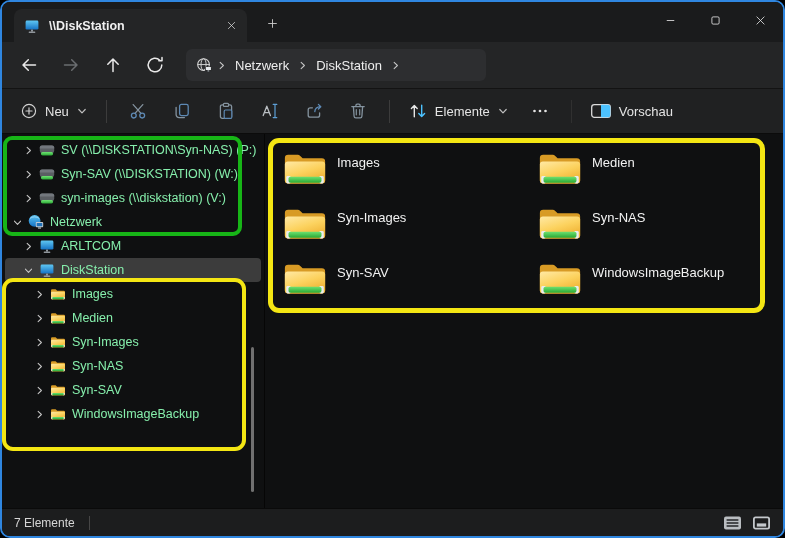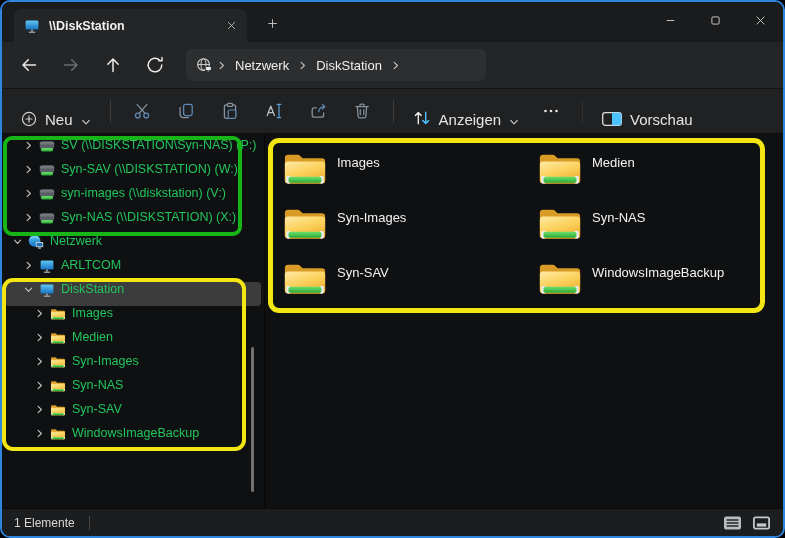--- a/index.html
+++ b/index.html
@@ -38,31 +38,31 @@
   .addr .c{display:flex;margin:0 3px}
   .addr .c svg{width:11px;height:11px}
   .search{flex:1;height:32px;background:#2d2e30;border-radius:6px;margin-left:12px;margin-right:2px;
           display:flex;align-items:center;padding:0 11px;box-sizing:border-box}
   .search input{flex:1;background:transparent;border:none;outline:none;color:#e8e8e8;font-size:13px;font-family:inherit;min-width:0}
   .search input::placeholder{color:#9b9b9b;opacity:1}
 
   
   .toolbar{height:46px;background:#202122;border-top:1px solid #131313;border-bottom:1px solid #0b0b0b;
            display:flex;align-items:center;padding:0 9px;flex:none;box-sizing:border-box}
-  .tbtn{display:flex;align-items:flex-end;border-radius:4px;padding:0 9px;height:34px;color:#e4e4e4;font-size:15px;flex:none}
+  .tbtn{display:flex;align-items:center;border-radius:4px;padding:0 9px;height:34px;color:#e4e4e4;font-size:13px;flex:none}
   .tbtn .lb{margin:0 7px;white-space:nowrap}
   .ibtn{width:40px;height:34px;display:flex;align-items:center;justify-content:center;border-radius:4px;margin:0 2px;flex:none}
   .sep{width:1px;height:23px;background:#3c3c3c;margin:0 9px;flex:none}
   .sep.soft{background:#303030}
 
   
   .body{flex:1;display:flex;min-height:0;background:#0f1011;position:relative}
   .sidebar{width:263px;flex:none;position:relative;border-right:1px solid #060606;box-sizing:border-box;overflow:hidden}
   .tree{padding-top:4px}
-  .row{height:24px;display:flex;align-items:flex-start;margin:0 3px;border-radius:4px;font-size:12.5px;color:#22c55e;box-sizing:border-box}
+  .row{height:24px;display:flex;align-items:center;margin:0 3px;border-radius:4px;font-size:12.5px;color:#86efac;box-sizing:border-box}
   .row.sel{background:#3c3c3c}
   .lvl0{padding-left:5px}.lvl1{padding-left:16px}.lvl2{padding-left:27px}
   .chev{width:15px;height:15px;flex:none;display:flex;align-items:center;justify-content:center}
   .chev svg{width:11px;height:11px}
   .row .ic{width:18px;height:16px;margin:0 5px 0 2px;flex:none;display:flex;align-items:center;justify-content:center}
   .row .ic svg{width:16px;height:16px}
   .row .lbl{white-space:nowrap;overflow:hidden}
   .vscroll{position:absolute;right:10px;top:213px;width:3px;height:145px;background:#707070;border-radius:2px}
 
   .main{flex:1;position:relative}
@@ -367,21 +367,21 @@
           <use href="#s-delete"></use>
         </svg>
       </div>
     <div class="sep"></div>
     <div class="tbtn">
       <span>
           <svg class="i20">
             <use href="#s-sort"></use>
           </svg>
         </span>
-      <span class="lb">Anzeigen</span>
+      <span class="lb">Elemente</span>
       <span>
           <svg class="i12">
             <use href="#s-chev-sm"></use>
           </svg>
         </span>
     </div>
     <div class="ibtn">
         <svg class="i20">
           <use href="#s-more"></use>
         </svg>
@@ -433,33 +433,20 @@
                 <use href="#s-chev-r"></use>
               </svg>
             </span>
           <span class="ic">
               <svg>
                 <use href="#s-netdrive"></use>
               </svg>
             </span>
           <span class="lbl">syn-images (\\diskstation) (V:)</span>
         </div>
-        <div class="row lvl1">
-          <span class="chev">
-              <svg>
-                <use href="#s-chev-r"></use>
-              </svg>
-            </span>
-          <span class="ic">
-              <svg>
-                <use href="#s-netdrive"></use>
-              </svg>
-            </span>
-          <span class="lbl">Syn-NAS (\\DISKSTATION) (X:)</span>
-        </div>
 
         <div class="row lvl0">
           <span class="chev">
               <svg>
                 <use href="#s-chev-d"></use>
               </svg>
             </span>
           <span class="ic">
               <svg>
                 <use href="#s-globepc"></use>
@@ -613,21 +600,21 @@
           <svg>
               <use href="#s-folder"></use>
             </svg>
           <span class="lbl">WindowsImageBackup</span>
         </div>
       </div>
     </div>
   </div>
 
   <div class="statusbar">
-    <span>1 Elemente</span>
+    <span>7 Elemente</span>
     <span class="stsep"></span>
     <span class="viewicons">
       <span>
           <svg>
             <use href="#s-details-view"></use>
           </svg>
         </span>
       <span>
           <svg>
             <use href="#s-thumb-view"></use>

